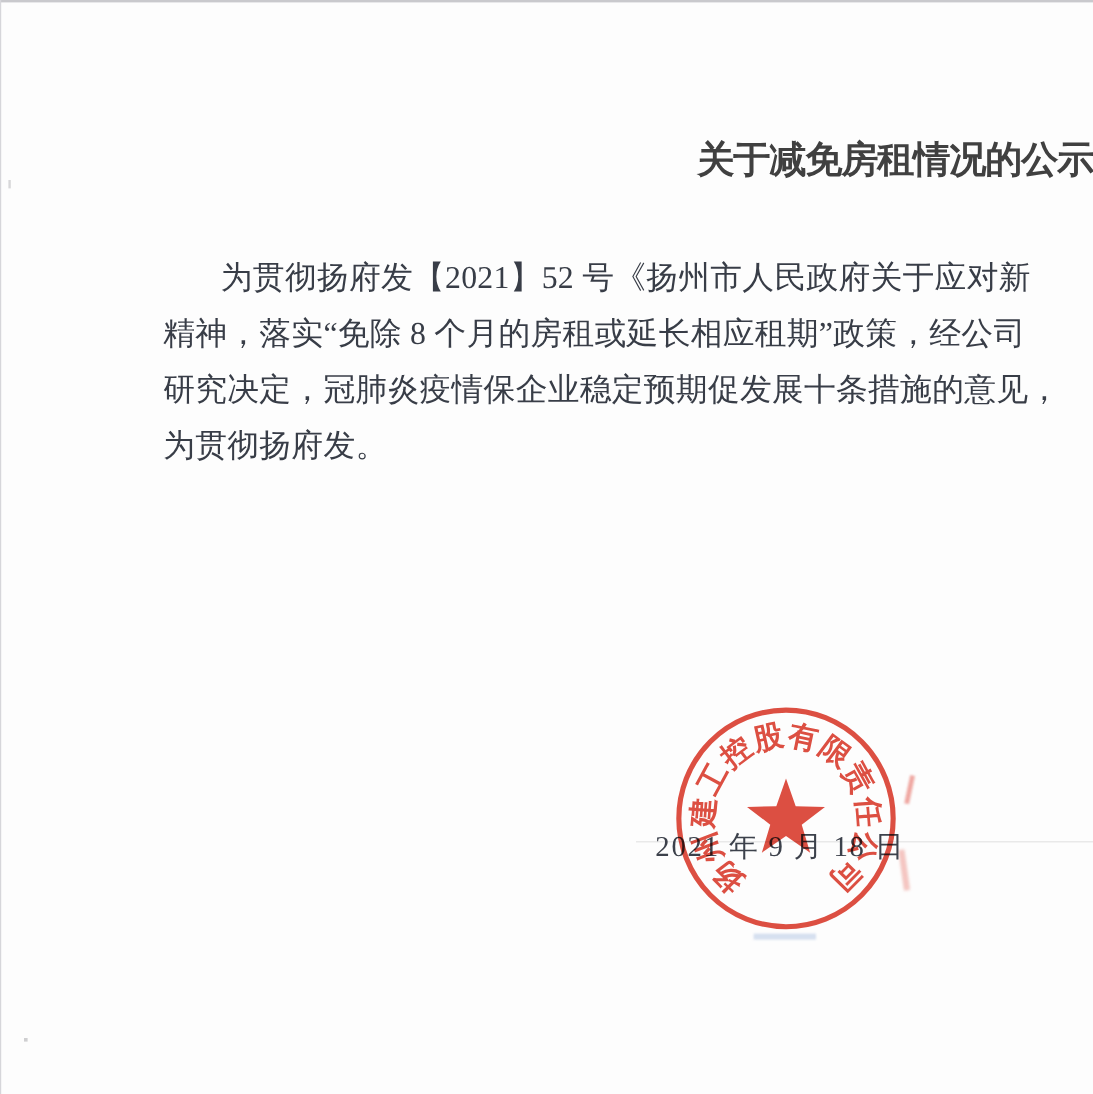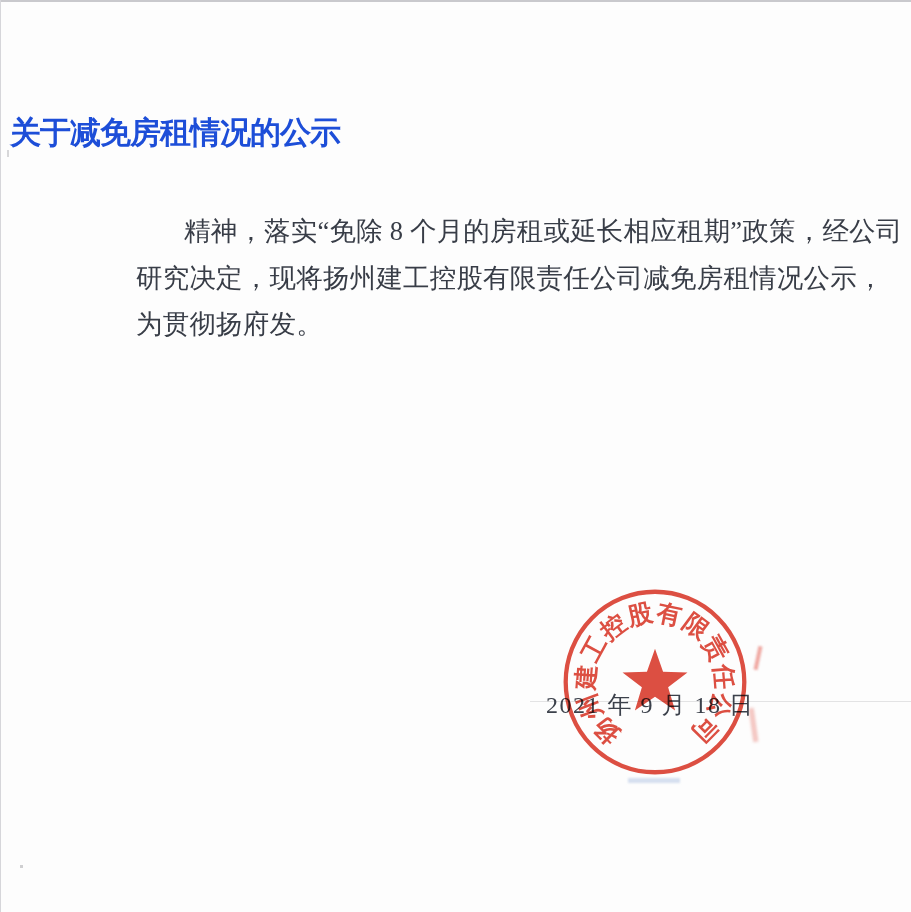--- a/index.html
+++ b/index.html
@@ -18,26 +18,26 @@
   }
   .scan-edge-left {
     position: absolute; top: 0; left: 0; width: 1px; height: 100%;
     background: #d6d6da;
   }
   .doc-title {
     position: absolute;
     top: 112px;
     left: 0;
     width: 100%;
-    text-align: left;
+    text-align: right;
     font-family: Liberation Serif, serif;
     font-weight: 700;
     font-size: 31px;
     letter-spacing: -1px;
-    color: #1d4ed8;
+    color: #404040;
     text-indent: 10px;
   }
   .body-paragraph {
     position: absolute;
     top: 208px;
     left: 136px;
     width: 676px;
     font-size: 26.5px;
     line-height: 46.5px;
     color: #383d47;
@@ -109,22 +109,23 @@
 <body>
 
 <div class="page">
 
   <div class="scan-edge-top"></div>
   <div class="scan-edge-left"></div>
 
   <div class="doc-title">关于减免房租情况的公示</div>
 
   <div class="body-paragraph">
+    <div class="line">为贯彻扬府发【2021】52 号《扬州市人民政府关于应对新</div>
     <div class="line">精神，落实“免除 8 个月的房租或延长相应租期”政策，经公司</div>
-    <div class="line">研究决定，现将扬州建工控股有限责任公司减免房租情况公示，</div>
+    <div class="line">研究决定，冠肺炎疫情保企业稳定预期促发展十条措施的意见，</div>
     <div class="line">为贯彻扬府发。</div>
   </div>
 
   <div class="scan-streak"></div>
   <div class="ink-speck-1"></div>
   <div class="ink-speck-2"></div>
   <div class="blue-smudge"></div>
   <div class="speck-a"></div>
   <div class="speck-b"></div>
 

